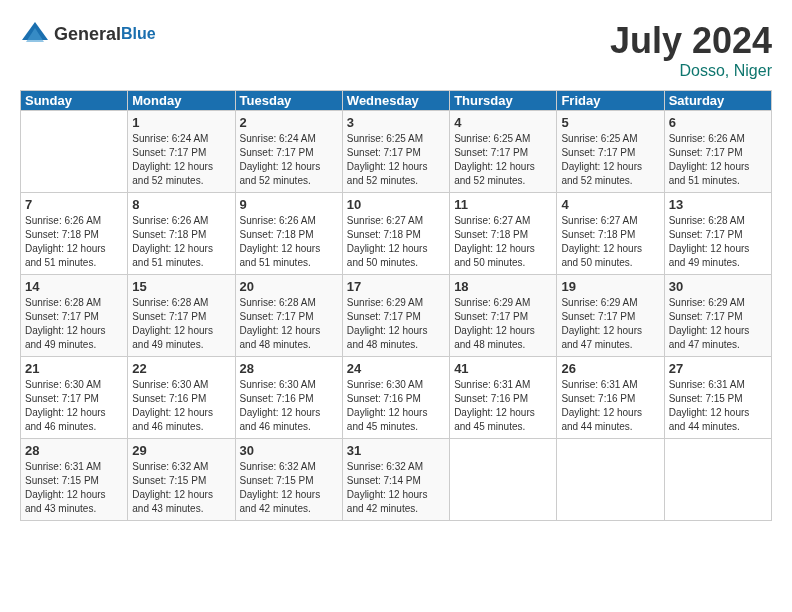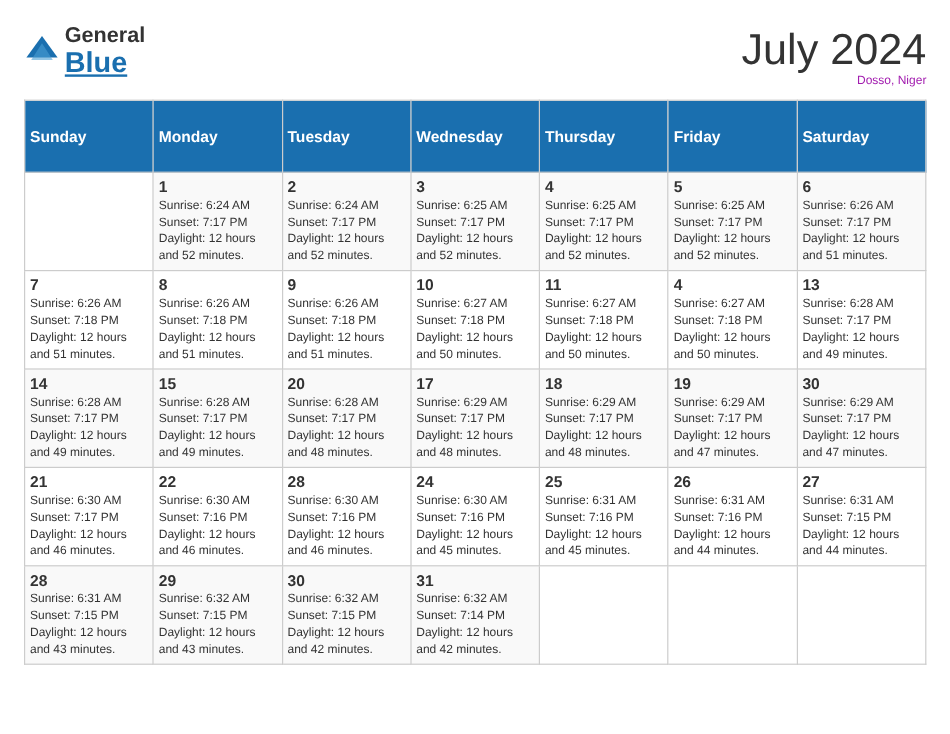--- a/index.html
+++ b/index.html
@@ -15,60 +15,59 @@
       justify-content: space-between;
       align-items: flex-start;
       margin-bottom: 10px;
     }
     .logo {
       display: flex;
       align-items: center;
     }
     .logo-text {
       display: flex;
-      flex-direction: column;
+      flex-direction: row;
       line-height: 1.1;
     }
     .logo-general {
       font-size: 18px;
       font-weight: bold;
       color: #333;
     }
     .logo-blue {
-      font-size: 24px;
+      font-size: 16px;
       font-weight: bold;
       color: #1a6faf;
-      text-decoration: underline;
     }
     .logo-icon {
       width: 30px;
       height: 30px;
       margin-right: 4px;
     }
     .title-block {
       text-align: right;
     }
     .month-year {
       font-size: 36px;
-      font-weight: normal;
+      font-weight: bold;
       color: #333;
     }
     .location {
-      font-size: 10px;
-      color: #a21caf;
+      font-size: 16px;
+      color: #0f766e;
     }
     table {
       width: 100%;
       border-collapse: collapse;
       table-layout: fixed;
     }
     thead tr th {
       background-color: #1a6faf;
       color: #fff;
-      padding: 22px 4px;
+      padding: 2px 4px;
       font-size: 13px;
       font-weight: bold;
       text-align: left;
       border: 1px solid #ccc;
     }
     tbody tr td {
       border: 1px solid #ccc;
       vertical-align: top;
       padding: 4px;
       height: 80px;
@@ -224,21 +223,21 @@
         </td>
         <td>
           <span class="day-number">28</span>
           <div class="day-info">Sunrise: 6:30 AM<br>Sunset: 7:16 PM<br>Daylight: 12 hours and 46 minutes.</div>
         </td>
         <td>
           <span class="day-number">24</span>
           <div class="day-info">Sunrise: 6:30 AM<br>Sunset: 7:16 PM<br>Daylight: 12 hours and 45 minutes.</div>
         </td>
         <td>
-          <span class="day-number">25</span>
+          <span class="day-number">41</span>
           <div class="day-info">Sunrise: 6:31 AM<br>Sunset: 7:16 PM<br>Daylight: 12 hours and 45 minutes.</div>
         </td>
         <td>
           <span class="day-number">26</span>
           <div class="day-info">Sunrise: 6:31 AM<br>Sunset: 7:16 PM<br>Daylight: 12 hours and 44 minutes.</div>
         </td>
         <td>
           <span class="day-number">27</span>
           <div class="day-info">Sunrise: 6:31 AM<br>Sunset: 7:15 PM<br>Daylight: 12 hours and 44 minutes.</div>
         </td>

